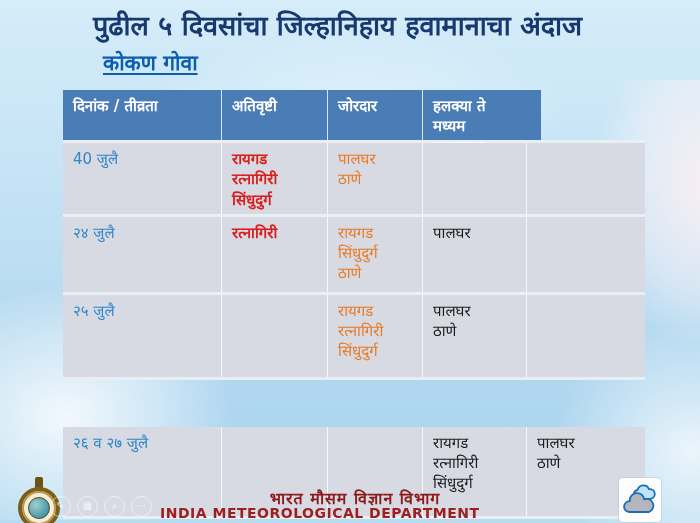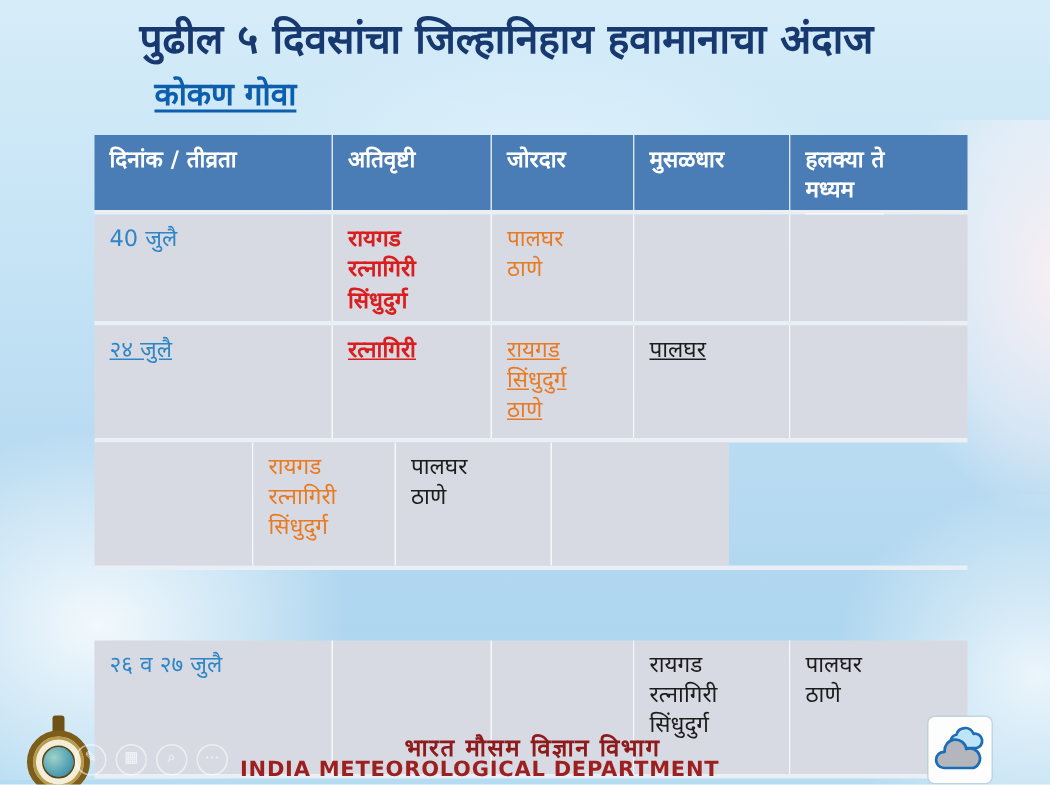--- a/index.html
+++ b/index.html
@@ -74,21 +74,21 @@
   .c4 { width: 104px; color: #1c1c1c; }
   .c5 { width: 118px; color: #1c1c1c; }
 
   .trow.header-row .cell {
     background: #4a7cb5;
     color: #ffffff;
     font-weight: bold;
     height: 50px;
   }
   .row-1 .cell { min-height: 70px; }
-  .row-2 .cell { min-height: 75px; text-decoration: underline; }
+  .row-2 .cell { min-height: 75px; }
   .row-3 .cell { min-height: 82px; }
   .row-4 .cell { min-height: 89px; margin-top: 47px; }
 
   
   .footer-hindi {
     position: absolute;
     left: 180px; top: 487px; width: 350px;
     text-align: center;
     font-size: 16px;
     font-weight: bold;
@@ -160,21 +160,20 @@
   <div class="cloud-blob blob-bottom-right"></div>
 
   <div class="page-title">पुढील ५ दिवसांचा जिल्हानिहाय हवामानाचा अंदाज</div>
   <div class="page-subtitle">कोकण गोवा</div>
 
   <div class="forecast-table">
     <div class="trow header-row">
       <div class="cell c1">दिनांक / तीव्रता</div>
       <div class="cell c2">अतिवृष्टी</div>
       <div class="cell c3">जोरदार</div>
-      <div class="cell c4">मुसळधार</div>
       <div class="cell c5">हलक्या ते
 मध्यम
 स्वरूपाचा</div>
     </div>
 
     <div class="trow row-1">
       <div class="cell c1">40 जुलै</div>
       <div class="cell c2">रायगड
 रत्नागिरी
 सिंधुदुर्ग</div>
@@ -188,20 +187,21 @@
       <div class="cell c1">२४ जुलै</div>
       <div class="cell c2">रत्नागिरी</div>
       <div class="cell c3">रायगड
 सिंधुदुर्ग
 ठाणे</div>
       <div class="cell c4">पालघर</div>
       <div class="cell c5"></div>
     </div>
 
     <div class="trow row-3">
+      <div class="cell c1">२५ जुलै</div>
       <div class="cell c2"></div>
       <div class="cell c3">रायगड
 रत्नागिरी
 सिंधुदुर्ग</div>
       <div class="cell c4">पालघर
 ठाणे</div>
       <div class="cell c5"></div>
     </div>
 
     <div class="trow row-4">

